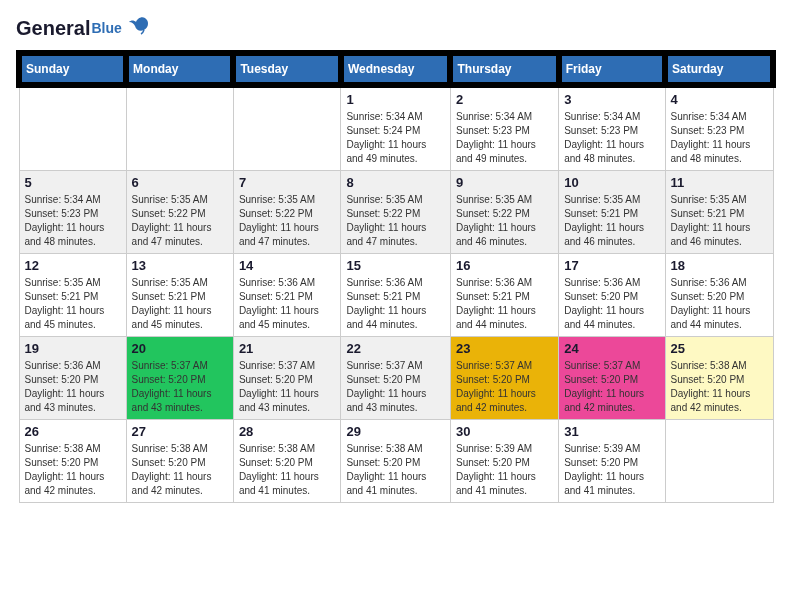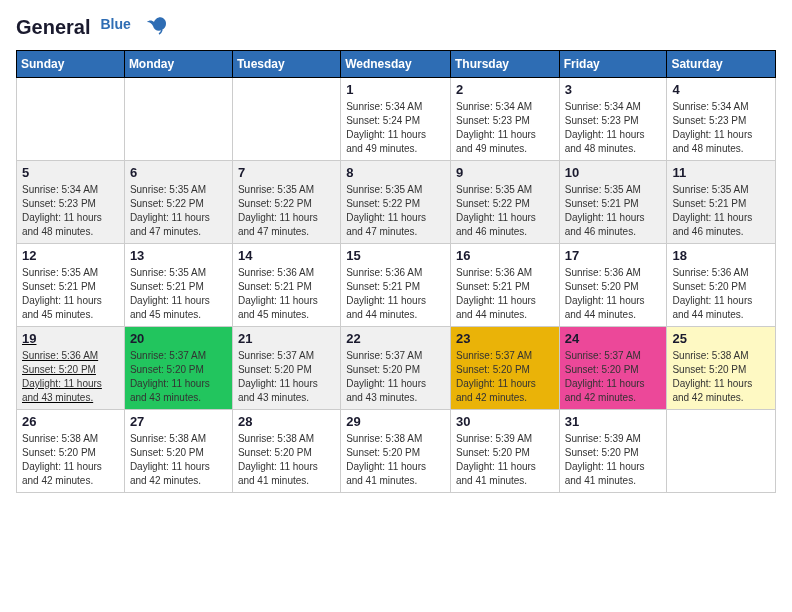--- a/index.html
+++ b/index.html
@@ -40,21 +40,21 @@
       border-collapse: collapse;
       font-size: 11px;
     }
     .calendar-table th {
       background-color: #2e6db4;
       color: #fff;
       padding: 6px 4px;
       text-align: left;
       font-size: 12px;
       font-weight: bold;
-      border: 1px solid #000000;
+      border: 6px solid #000000;
     }
     .calendar-table td {
       border: 1px solid #ccc;
       vertical-align: top;
       padding: 4px 5px;
       width: 113px;
       min-height: 80px;
       background: #fff;
     }
     .calendar-table tr:nth-child(even) td {
@@ -70,21 +70,22 @@
     .day-info {
       color: #333;
       font-size: 10px;
       line-height: 1.4;
     }
     .empty-cell {
       background: #fff !important;
     }
     .logo-wrapper {
       display: flex;
-      gap: 10px;
+      align-items: center;
+      gap: 1px;
     }
   </style>
 </head>
 <body>
 
 <div class="header">
   <div class="logo">
     <div class="logo-wrapper">
       <span style="font-size:20px;font-weight:bold;color:#1a1a2e;">General</span>
       <span style="font-size:14px;font-weight:bold;color:#2e6db4;">Blue</span>
@@ -190,21 +191,21 @@
         <td>
           <span class="day-number">17</span>
           <div class="day-info">Sunrise: 5:36 AM<br>Sunset: 5:20 PM<br>Daylight: 11 hours and 44 minutes.</div>
         </td>
         <td>
           <span class="day-number">18</span>
           <div class="day-info">Sunrise: 5:36 AM<br>Sunset: 5:20 PM<br>Daylight: 11 hours and 44 minutes.</div>
         </td>
       </tr>
       <tr>
-        <td style="background: rgb(240, 240, 240); text-decoration: underline;">
+        <td style="background: rgb(240, 240, 240);">
           <span class="day-number">19</span>
           <div class="day-info">Sunrise: 5:36 AM<br>Sunset: 5:20 PM<br>Daylight: 11 hours and 43 minutes.</div>
         </td>
         <td style="background: #22c55e;">
           <span class="day-number">20</span>
           <div class="day-info">Sunrise: 5:37 AM<br>Sunset: 5:20 PM<br>Daylight: 11 hours and 43 minutes.</div>
         </td>
         <td style="background: rgb(240, 240, 240);">
           <span class="day-number">21</span>
           <div class="day-info">Sunrise: 5:37 AM<br>Sunset: 5:20 PM<br>Daylight: 11 hours and 43 minutes.</div>

